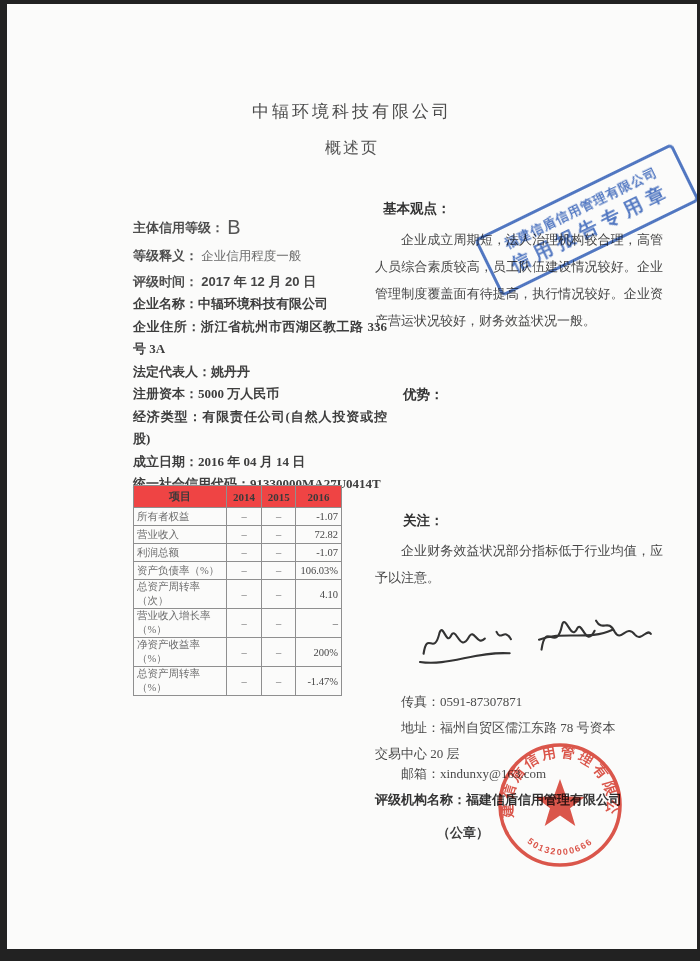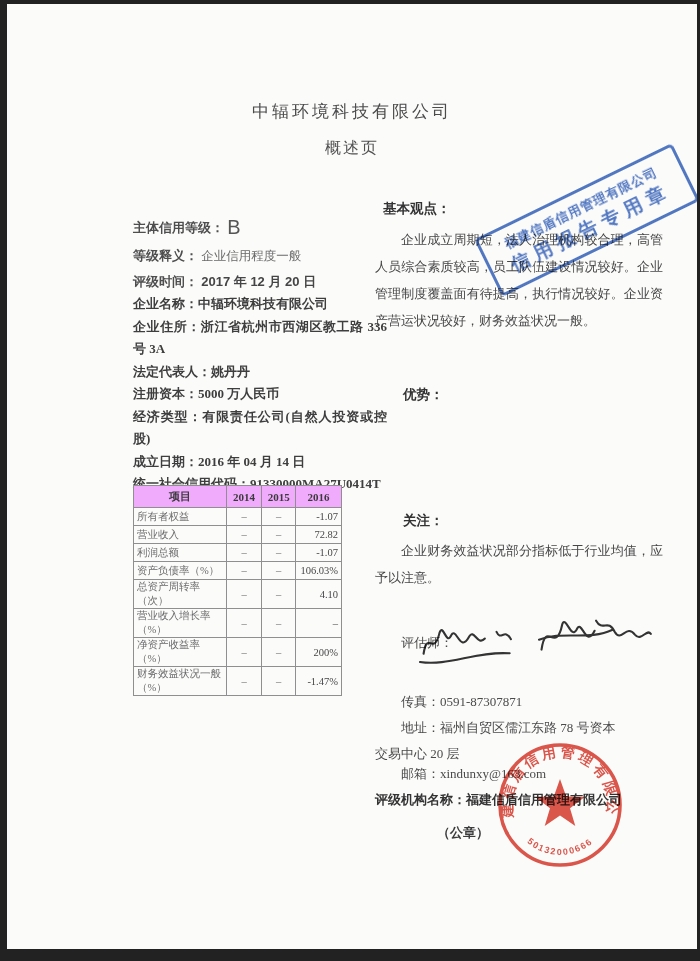--- a/index.html
+++ b/index.html
@@ -36,21 +36,21 @@
     font-size:13px;line-height:22.5px;font-weight:bold;color:#3e3e3e;
     font-family:Liberation Serif, serif;text-align:justify;
   }
   
   .fin{position:absolute;left:126px;top:477px;width:252px;}
   .fin-head{display:flex;justify-content:space-between;align-items:baseline;}
   .fin-title{font-size:13px;font-weight:bold;color:#5a5a5a;letter-spacing:1px;}
   .fin-unit{font-size:10.5px;color:#777;letter-spacing:1px;}
   table.fin-table{margin-top:4px;border-collapse:collapse;width:209px;font-size:10.5px;color:#555;}
   .fin-table th,.fin-table td{border:1px solid #8f8f8f;padding:0 3px;height:17px;}
-  .fin-table th{background:#f0abfc;height:21px;font-size:11px;color:#3a3a3a;font-weight:bold;}
+  .fin-table th{background:#ef4444;height:21px;font-size:11px;color:#3a3a3a;font-weight:bold;}
   .fin-table td.rlabel{width:89px;text-align:left;color:#6b6b6b;}
   .fin-table td.c14{width:29px;text-align:center;color:#666;}
   .fin-table td.c15{width:27px;text-align:center;color:#666;}
   .fin-table td.c16{width:39px;text-align:right;color:#474747;}
   
   .sec-head{
     position:absolute;font-size:13.5px;font-weight:bold;color:#333;
     font-family:"Liberation Sans","DejaVu Sans",sans-serif;
   }
   .h-basic{left:376px;top:196px;}
@@ -168,40 +168,37 @@
             <td class="c15">–</td>
             <td class="c16">–</td>
           </tr>
         <tr>
             <td class="rlabel">净资产收益率（%）</td>
             <td class="c14">–</td>
             <td class="c15">–</td>
             <td class="c16">200%</td>
           </tr>
         <tr>
-            <td class="rlabel">财务效益状况一般（%）</td>
+            <td class="rlabel">总资产周转率（%）</td>
             <td class="c14">–</td>
             <td class="c15">–</td>
             <td class="c16">-1.47%</td>
           </tr>
       </tbody>
     </table>
   </div>
 
   <div class="sec-head h-basic">基本观点：</div>
   <div class="para p-basic">企业成立周期短，法人治理机构较合理，高管人员综合素质较高，员工队伍建设情况较好。企业管理制度覆盖面有待提高，执行情况较好。企业资产营运状况较好，财务效益状况一般。</div>
 
   <div class="sec-head h-strength">优势：</div>
 
   <div class="sec-head h-concern">关注：</div>
   <div class="para p-concern">企业财务效益状况部分指标低于行业均值，应予以注意。</div>
 
-  <div class="fline f-assessor">
-    <span>评估师：</span>
-  </div>
   <svg class="sig-svg" width="244" height="62" viewBox="0 0 244 62">
     <g fill="none" stroke="#343434" stroke-width="2.1" stroke-linecap="round" transform="rotate(-3 120 30)">
       <path d="M10,38 C15,14 20,42 27,18 C31,8 33,30 38,22 C44,10 46,40 56,24 C62,14 64,34 72,26"></path>
       <path d="M6,46 C34,52 62,38 96,42"></path>
       <path d="M84,20 C88,30 92,16 98,28"></path>
       <path d="M128,40 C134,10 142,46 150,16 C154,6 158,32 164,22 C170,10 172,42 182,24"></path>
       <path d="M184,14 C190,26 196,12 202,26 C208,38 214,18 222,30 C228,38 234,24 238,30"></path>
       <path d="M126,30 C150,22 176,34 200,24"></path>
     </g>
   </svg>

